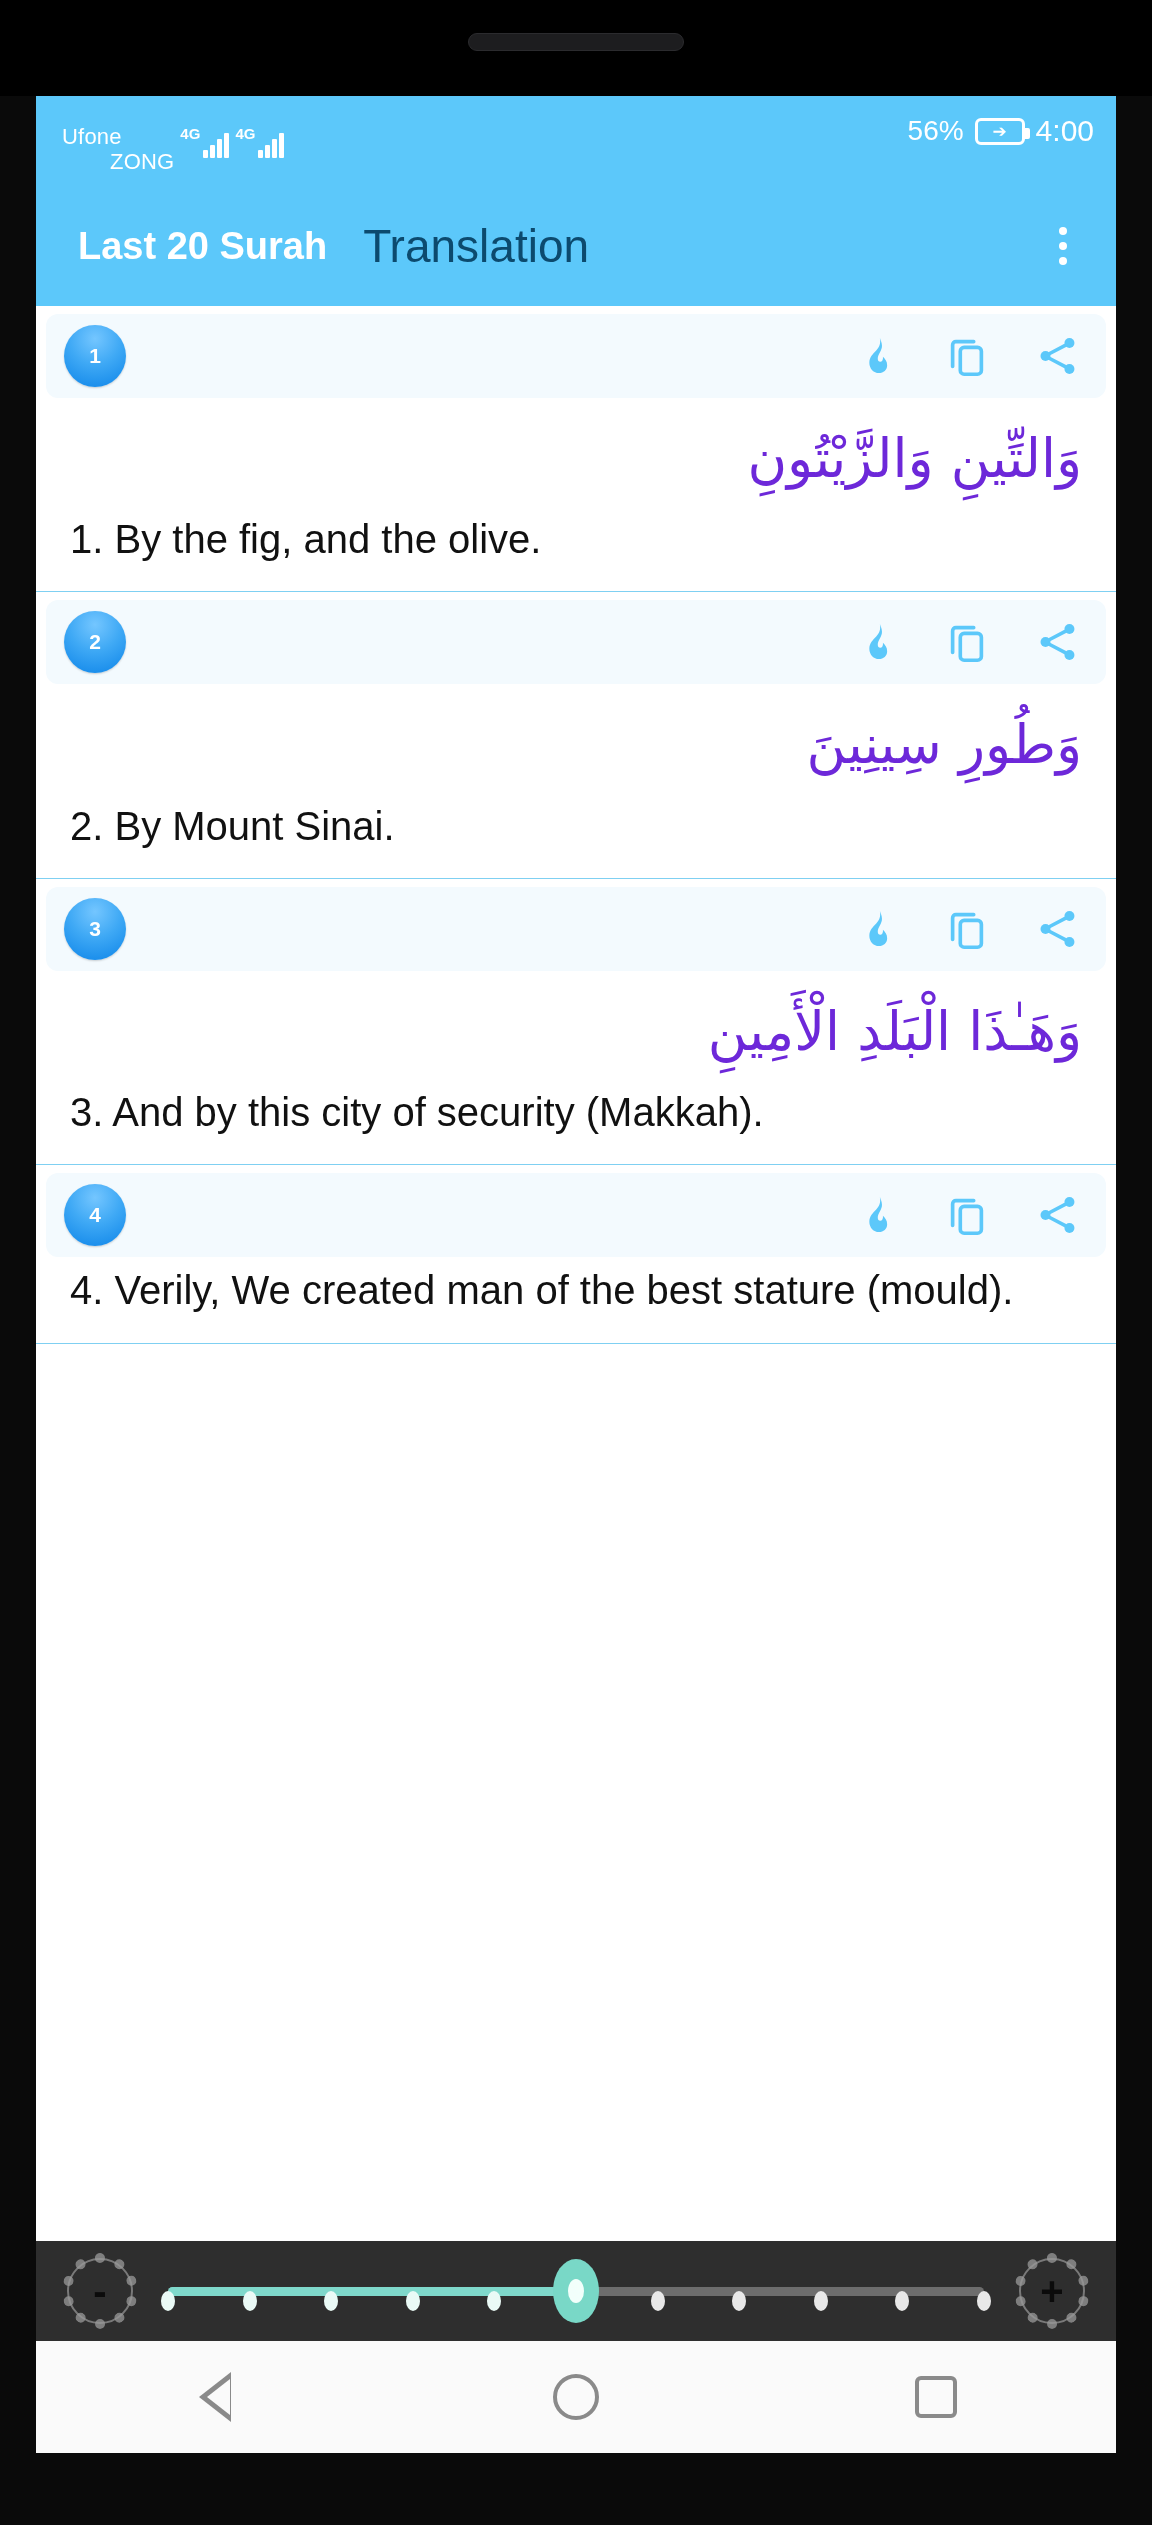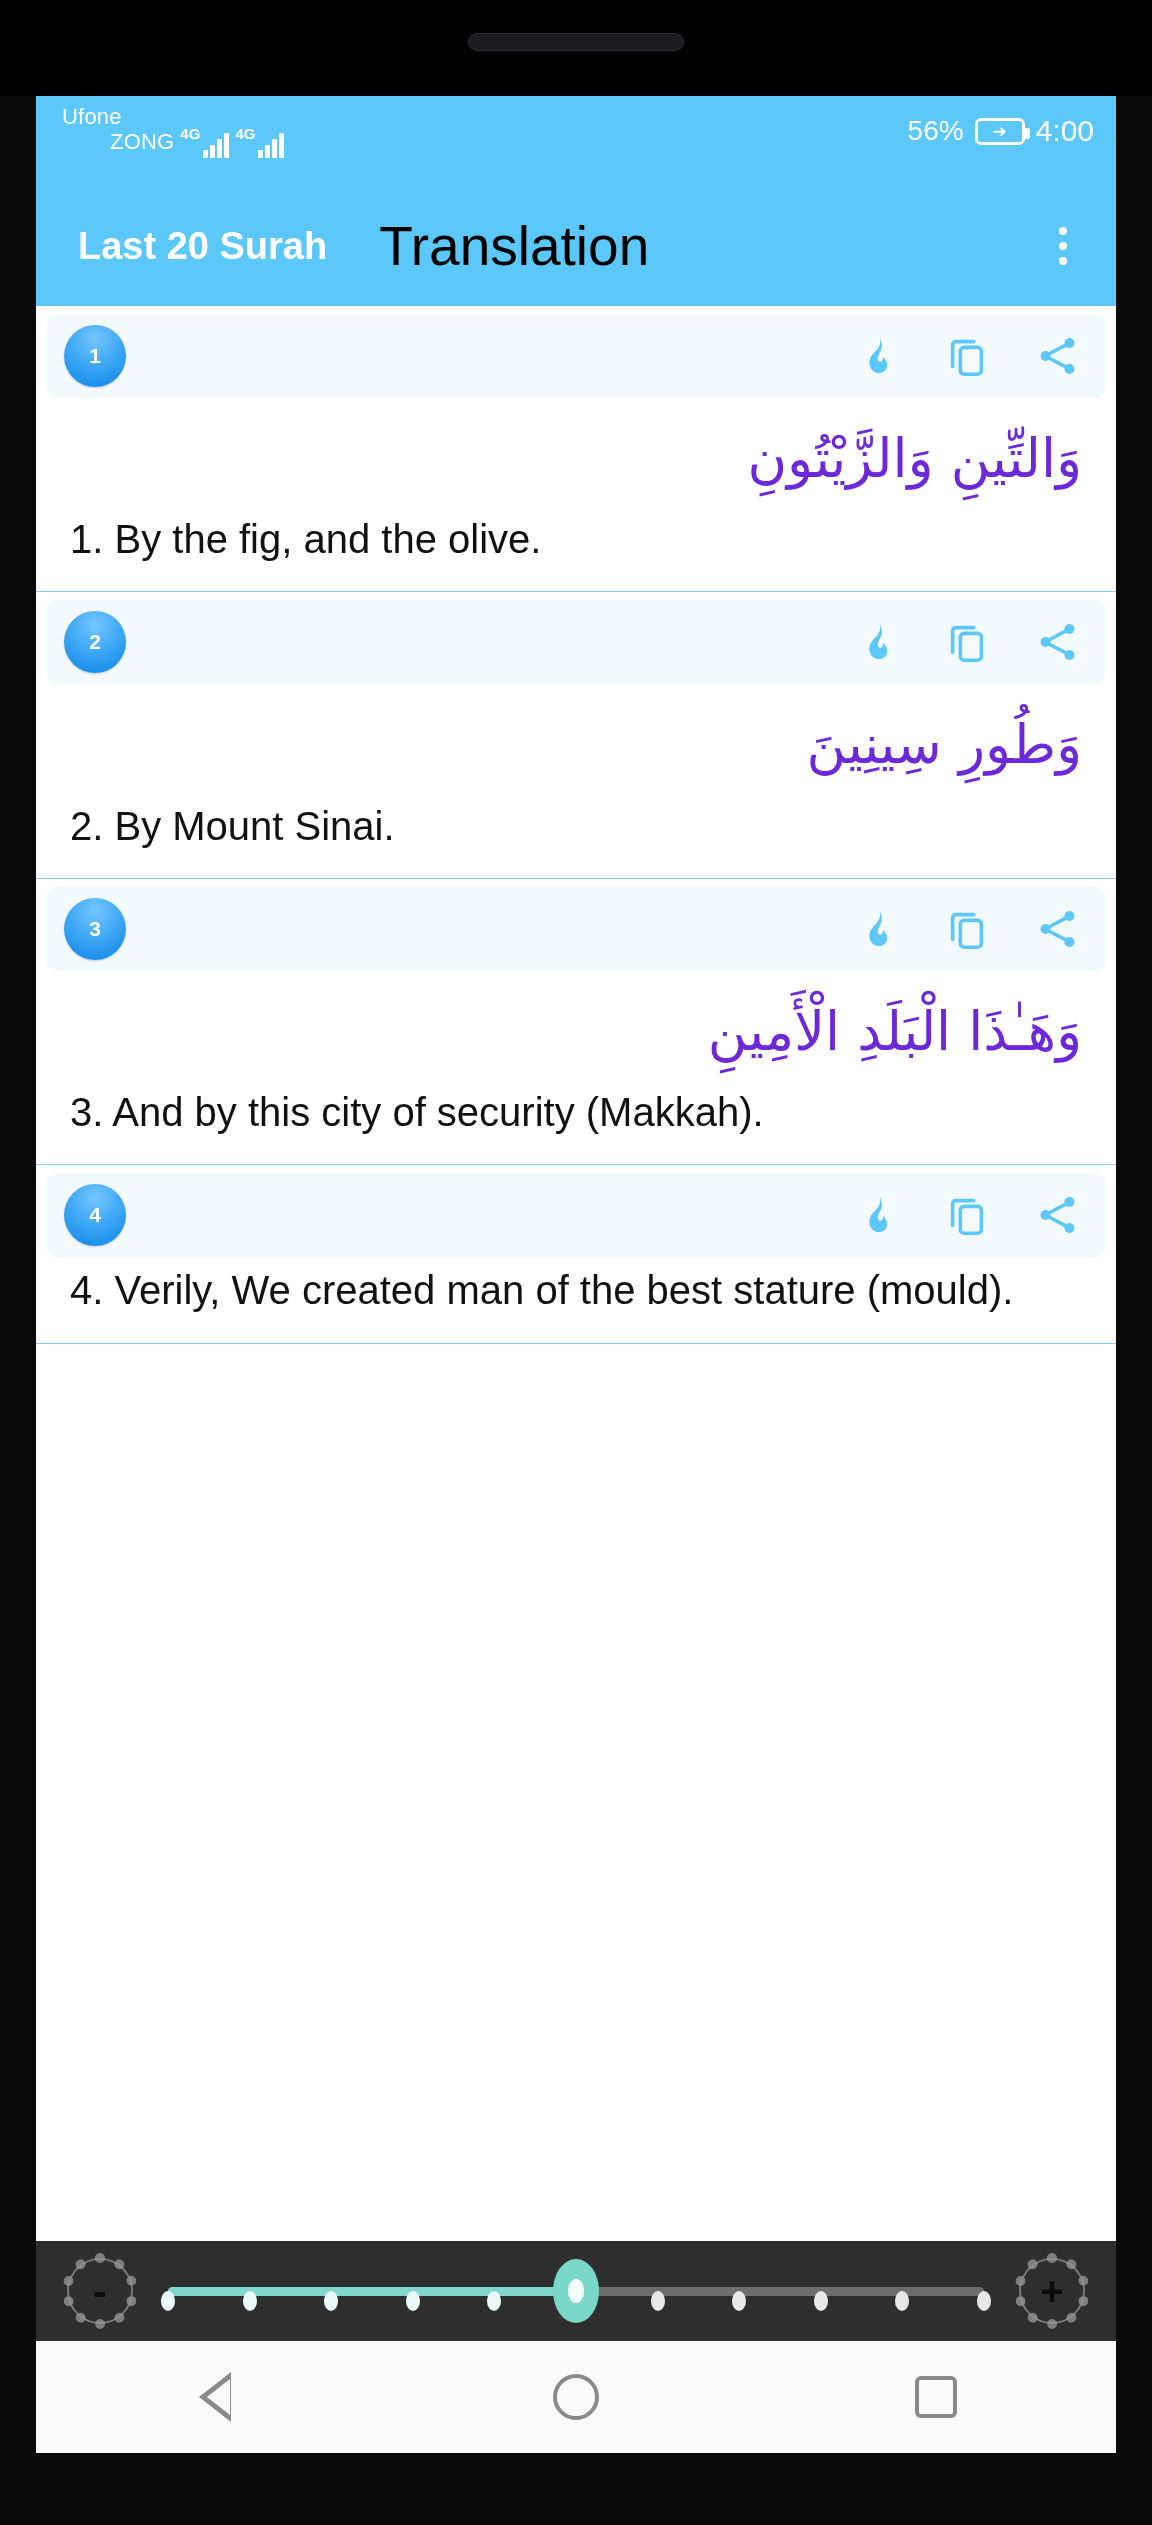--- a/index.html
+++ b/index.html
@@ -35,21 +35,21 @@
   
   .statusbar {
     height:90px; background:#5CC8FA;
     display:flex; align-items:flex-start; justify-content:space-between;
     padding:10px 22px 0 26px;
     color:#fff;
     position:relative;
   }
   .sb-left { display:flex; align-items:flex-start; gap:6px; }
   .carrier-block { display:flex; flex-direction:column; line-height:1.0; }
-  .carrier-name { font-size:22px; letter-spacing:.2px; }
+  .carrier-name { font-size:22px; letter-spacing:.2px;margin-top:20px; }
   .carrier-name2 { font-size:22px; letter-spacing:.2px; margin-top:3px;margin-left:48px; }
   .sig-group { display:flex; align-items:flex-end; gap:3px; margin-top:20px; }
   .net-label { font-size:15px; font-weight:bold; line-height:1; margin-bottom:17px; }
   .bars { display:flex; align-items:flex-end; gap:2px; height:26px; }
   .bars i { display:block; width:5px; background:#fff; border-radius:1px; }
   .bars i:nth-child(1){ height:8px; }
   .bars i:nth-child(2){ height:13px; }
   .bars i:nth-child(3){ height:19px; }
   .bars i:nth-child(4){ height:25px; }
 
@@ -67,21 +67,21 @@
   .clock { font-size:30px;text-align:center; }
 
   
   .appbar {
     height:120px; background:#5CC8FA;
     display:flex; align-items:center; padding:0 26px 0 42px;
     position:relative;
     justify-content:space-between;
   }
   .app-sub { color:#fff; font-size:38px; font-weight:bold; white-space:nowrap; }
-  .app-title { color:#000000; font-size:55px; margin-left:52px; white-space:nowrap; }
+  .app-title { color:#0c4a6e; font-size:46px; margin-left:36px; white-space:nowrap; }
   .overflow {
     margin-left:auto; width:54px; height:74px;
     display:flex; flex-direction:column; align-items:center; justify-content:center; gap:7px;
   }
   .overflow span { width:8px; height:8px; border-radius:50%; background:#fff; display:block; }
 
   
   .list { background:#fff; }
   .verse { border-bottom:1px solid #7FD0F2; background:#fff; }
   .verse-head {

